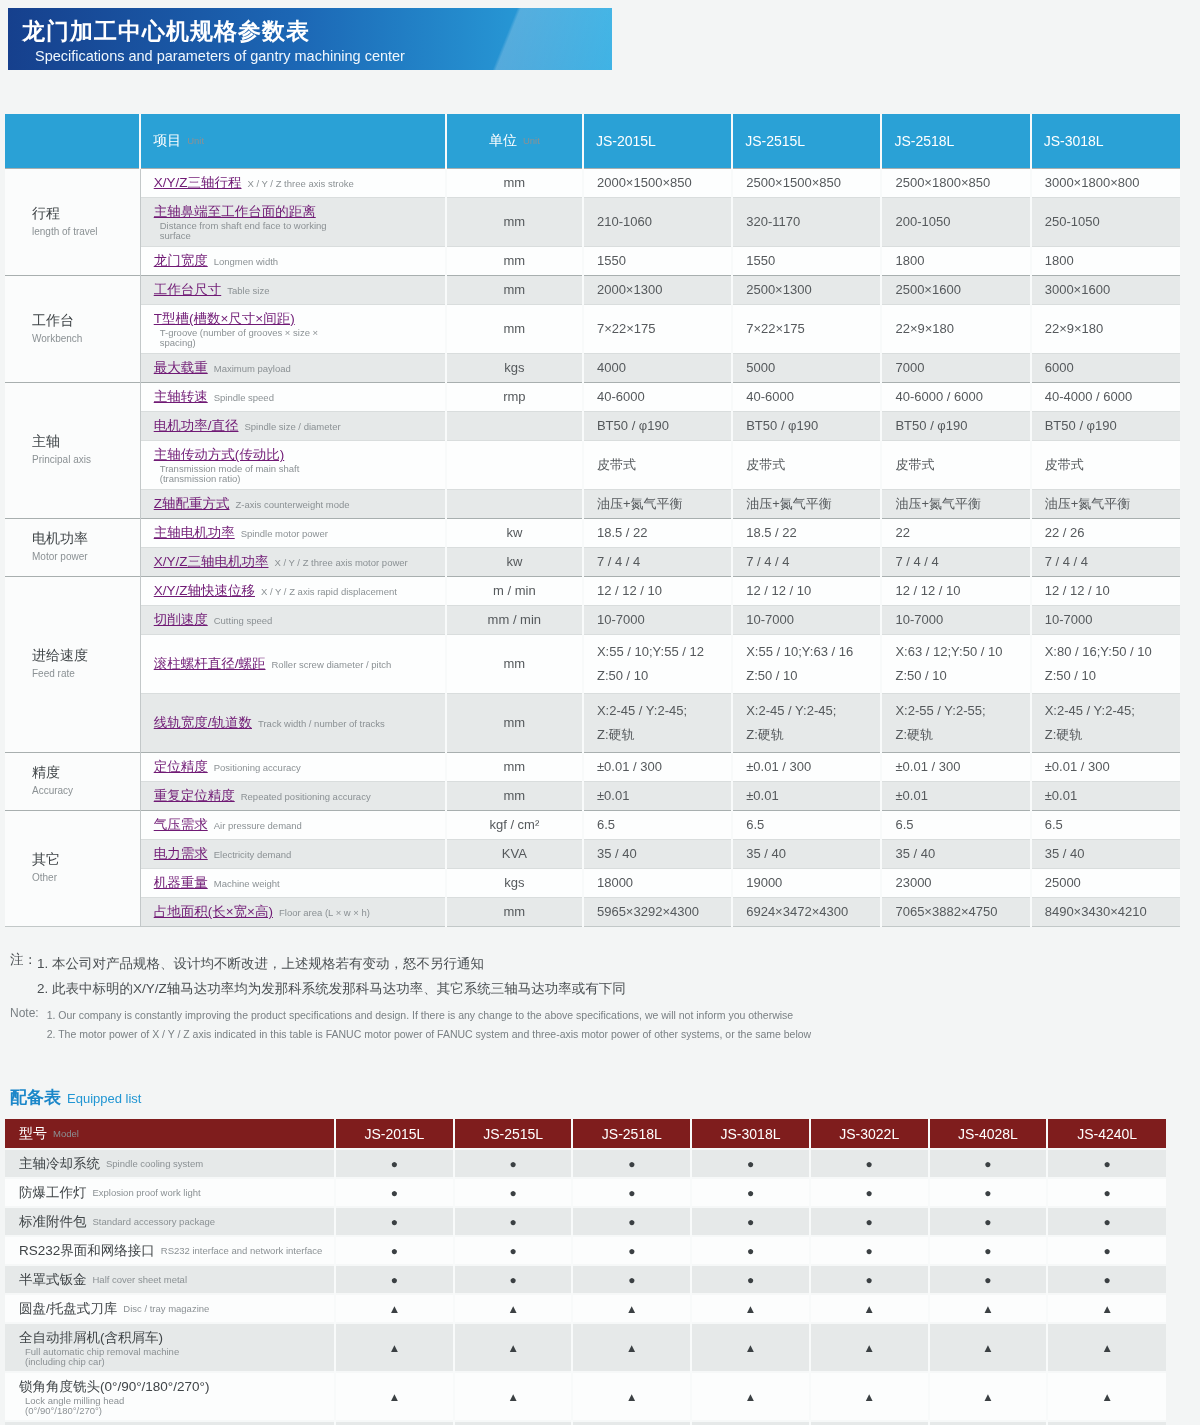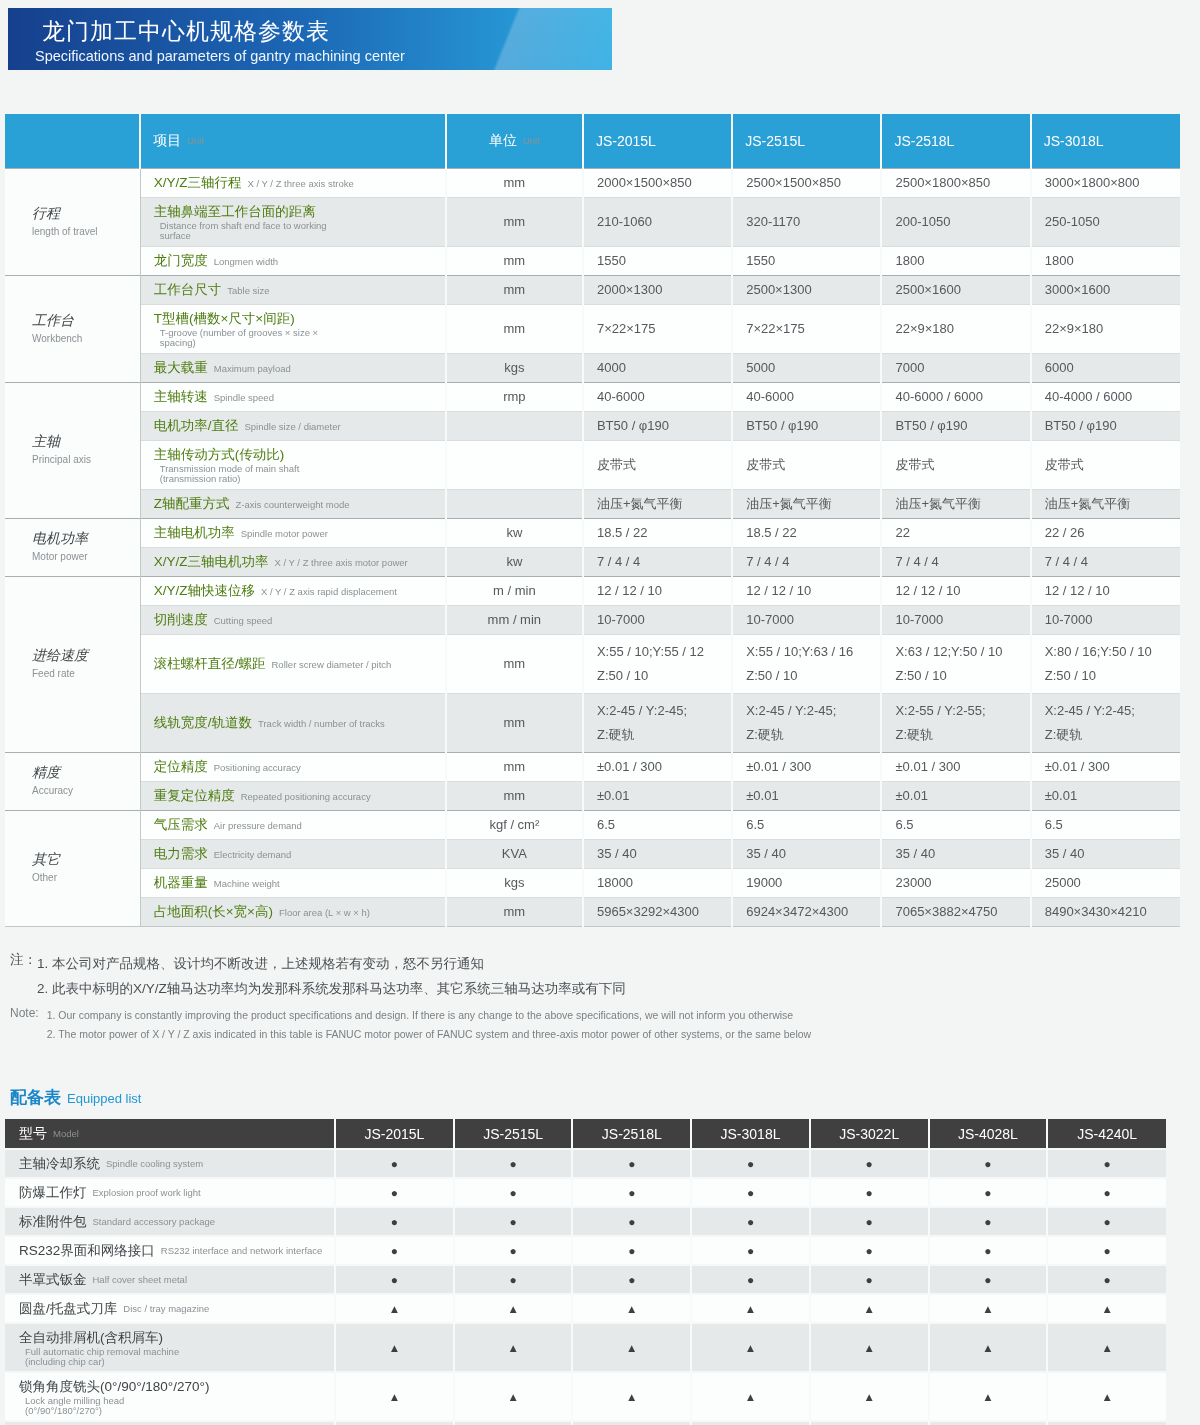--- a/index.html
+++ b/index.html
@@ -9,66 +9,66 @@
   }
   
   .banner {
     position:relative; margin:8px 0 0 8px; width:604px; height:62px; overflow:hidden;
     background:linear-gradient(90deg,#16408d 0%,#1c67b5 48%,#2babe2 100%);
   }
   .banner::after {
     content:''; position:absolute; right:-30px; top:-30px; width:300px; height:150px;
     background:linear-gradient(112deg,rgba(255,255,255,0) 52%,rgba(255,255,255,0.22) 53%,rgba(255,255,255,0.04) 100%);
   }
-  .banner .t-cn { padding:8px 0 0 34px; font-size:23px; font-weight:normal; color:#ffffff; letter-spacing:1px; }
+  .banner .t-cn { padding:8px 0 0 14px; font-size:23px; font-weight:bold; color:#ffffff; letter-spacing:1px; }
   .banner .t-en { padding:1px 0 0 27px; font-size:14.5px; color:#eef6fc; }
   
   .spec-wrap { margin:44px 0 0 5px; }
   table { border-collapse:collapse; table-layout:fixed; }
   .spec { width:1175px; border-bottom:1px solid #c2c8c8; }
   .spec th {
     background:#2aa1d6; color:#ffffff; font-weight:normal; text-align:left;
     padding:18px 12px; height:30px; font-size:14px; border-left:2px solid #f8fafa;
   }
   .spec th:first-child { border-left:none; }
   .spec th.unit-head { text-align:center; }
   .spec col.c-cat  { width:135px; }
   .spec col.c-item { width:305px; }
   .spec col.c-unit { width:137px; }
   .spec col.c-val  { width:149px; }
   .spec td { border-top:1px solid #d9dddd; font-size:13px; color:#55595c; padding:5px 13px; line-height:18px; }
   .spec tr.gstart td { border-top:1px solid #a8afaf; }
   .spec tr.white td { background:#fdfefe; }
   .spec tr.gray  td { background:#e6e9e9; }
   .spec td.cat-cell { background:#fbfcfc !important; padding-left:27px; border-left:none; }
-  .cat-cn { font-size:14px; color:#3f4447;font-style:italic; }
+  .cat-cn { font-size:14px; color:#3f4447; }
   .cat-en { font-size:10px; color:#8b9194; margin-top:1px; }
   .spec td.item-cell { border-left:1px solid #c3c8c9; }
-  .item-cell .cn { font-size:13.5px; color:#4d7c0f; }
+  .item-cell .cn { font-size:13.5px; color:#701a75;text-decoration:underline; }
   .en-sub { font-size:9.5px; color:#8b9194; margin-left:6px; line-height:10px; display:inline-block; vertical-align:middle; max-width:170px; }
   .spec td.unit-cell { text-align:center; border-left:2px solid #f8fafa; }
   .spec td.val-cell  { border-left:2px solid #f8fafa; white-space:pre-line; }
   .spec tr.multi td.val-cell { line-height:24px; }
   
   .notes { margin:24px 0 0 10px; }
   .note-row { display:flex; }
   .note-label-cn { font-size:13.5px; color:#4a4f52; white-space:nowrap; }
   .note-label-en { font-size:12px; color:#7a8084; white-space:nowrap; margin-right:8px; }
   .note-cn { font-size:13.5px; color:#4a4f52; line-height:25px; }
   .note-en { font-size:10.5px; color:#7a8084; line-height:19px; }
   
   .eq-title { margin:42px 12px 0 10px; }
   .eq-title .cn { font-size:17px; font-weight:bold; color:#1b87c9; }
   .eq-title .en { font-size:13px; color:#2196d3; margin-left:6px; }
   .eq-wrap { margin:10px 0 0 5px; }
   .eq { width:1161px; border-bottom:1px solid #c9cece; }
   .eq col.c-label { width:330px; }
   .eq col.c-m { width:118.7px; }
   .eq th {
-    background:#404040; color:#ffffff; font-weight:normal; height:30px;
+    background:#7f1d1d; color:#ffffff; font-weight:normal; height:30px;
     font-size:14px; text-align:center; border-left:2px solid #f8fafa; padding:5px 8px;
   }
   .eq th:first-child { text-align:left; padding-left:14px; border-left:none; }
   .eq td { border-top:2px solid #f6f8f8; padding:4px 8px; height:29px; }
   .eq tr.gray td { background:#e6e9e9; }
   .eq tr.white td { background:#fcfdfd; }
   .eq td.eq-label { padding-left:14px; }
   .eq-label .cn { font-size:13.5px; color:#3f4447; }
   .eq td.sym { text-align:center; border-left:2px solid #f8fafa; color:#3b4043; }
   .eq td.sym.dot { font-size:12px; }

